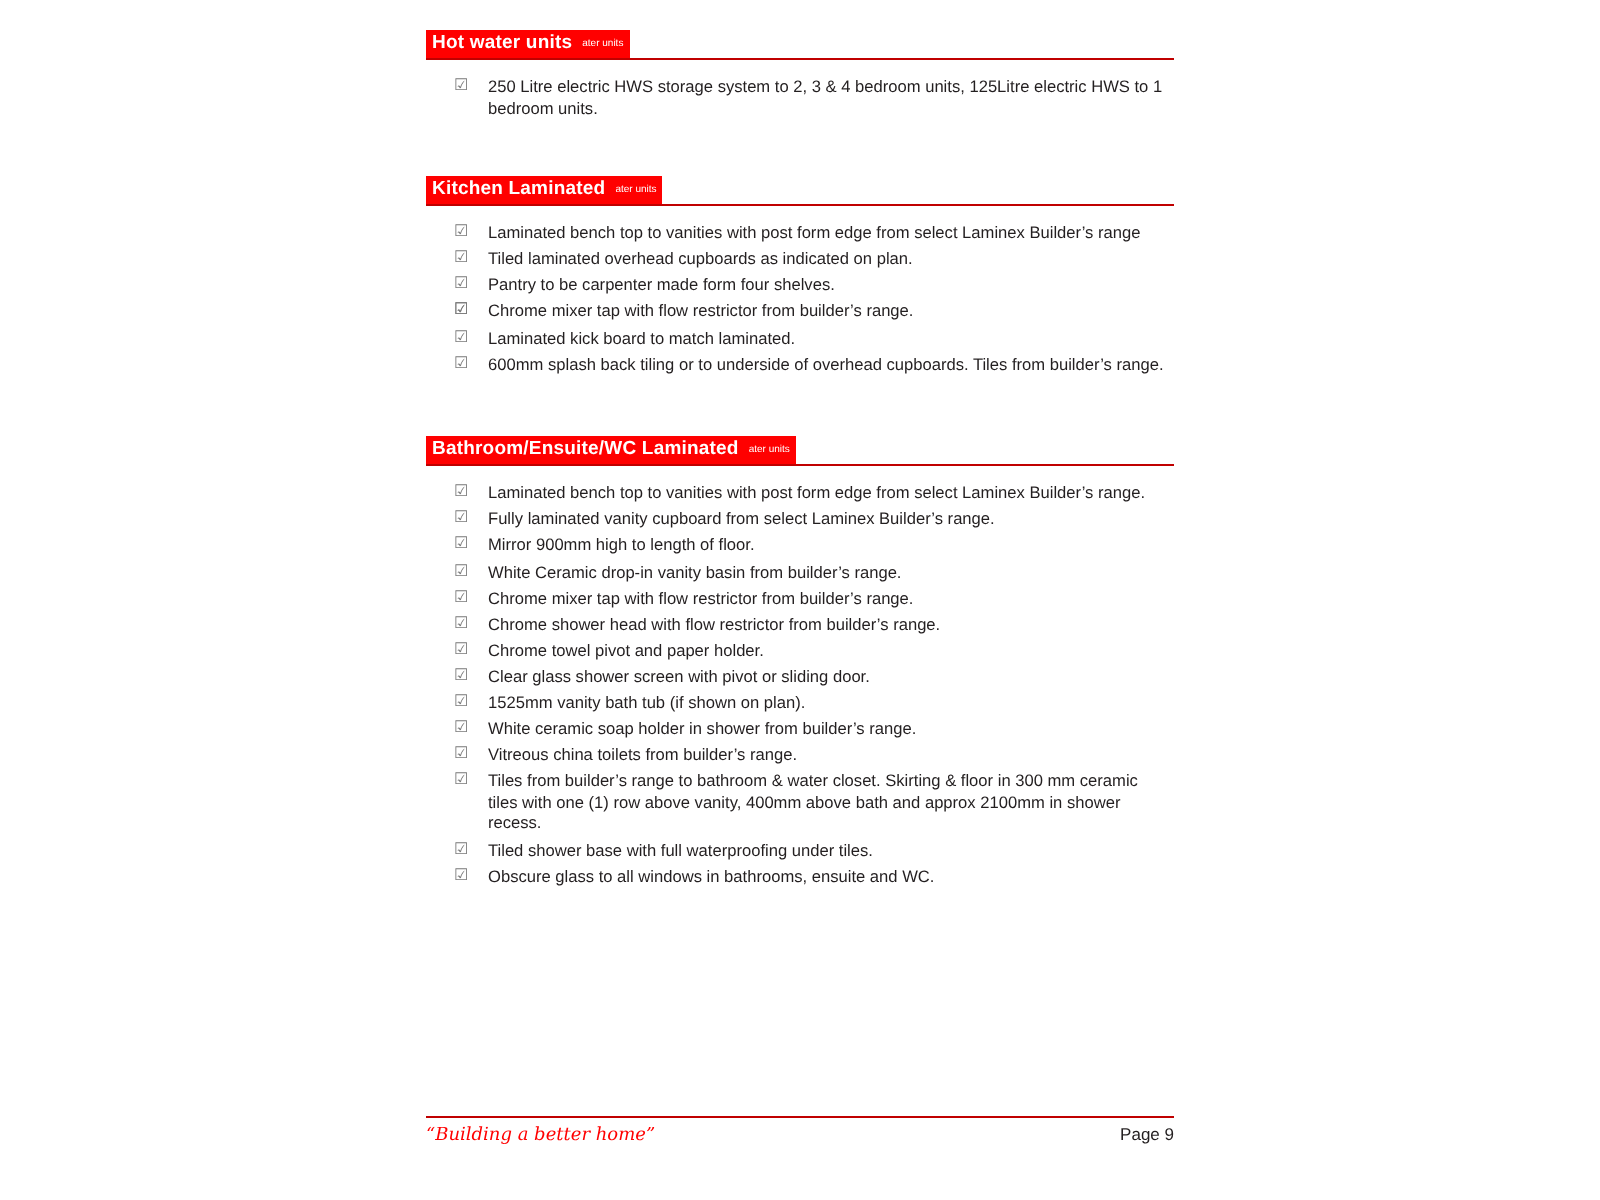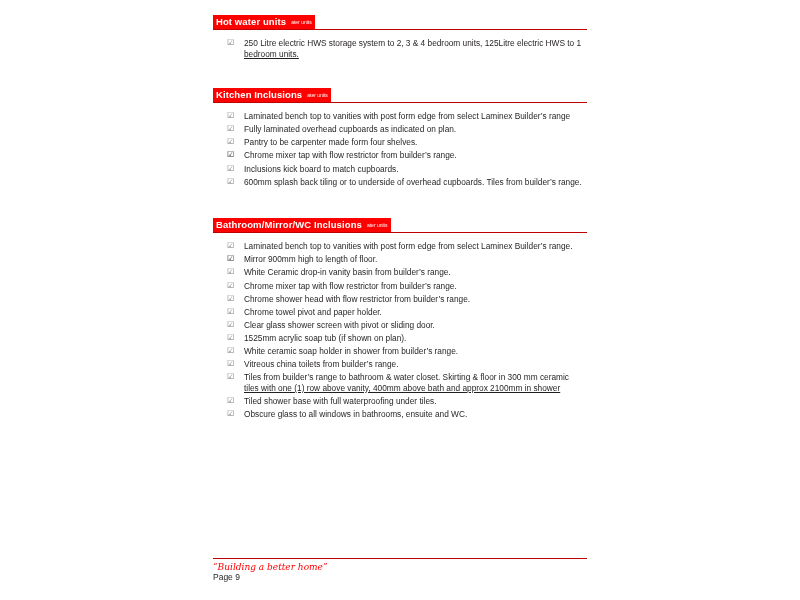--- a/index.html
+++ b/index.html
@@ -82,39 +82,37 @@
     top: 0px;
     width: 10px;
     font-size: 8px;
     color: #7a7a7a;
     line-height: 10.6px;
   }
   .sub-line {
     display: block;
     font-size: 8.3px;
     line-height: 10.6px;
-    text-decoration: underline;
   }
   
   .sec-gap-sm { height: 14px; }
   .sec-gap-md { height: 22px; }
   .sec-gap-lg { height: 24px; }
 
   
   .footer {
     position: absolute;
     left: 213px;
     top: 558px;
     width: 374px;
     border-top: 1.2px solid #c00000;
     padding-top: 3px;
     display: flex;
     justify-content: space-between;
     align-items: baseline;
-    flex-direction: column;
   }
   .footer .slogan {
     font-family: "DejaVu Serif", serif;
     font-style: italic;
     font-size: 9px;
     color: #ff0000;
   }
   .footer .pageno {
     font-size: 8.5px;
     color: #231f20;
@@ -143,71 +141,72 @@
           <span class="sub-line">bedroom units.</span>
         </li>
       </ul>
     </div>
 
     <div class="sec-gap-md"></div>
 
     <div class="section">
       <div class="sec-head">
         <div class="sec-head-line">
-          <span class="sec-title">Kitchen Inclusions</span>
+          <span class="sec-title">Kitchen Laminated</span>
           <span class="sec-sub">ater units</span>
         </div>
       </div>
       <ul class="items">
         <li>
           <span class="tick">☑</span>
           <span>Laminated bench top to vanities with post form edge from select Laminex Builder’s range</span>
         </li>
         <li>
           <span class="tick">☑</span>
-          <span>Fully laminated overhead cupboards as indicated on plan.</span>
+          <span>Tiled laminated overhead cupboards as indicated on plan.</span>
         </li>
         <li>
           <span class="tick">☑</span>
           <span>Pantry to be carpenter made form four shelves.</span>
         </li>
         <li>
           <span class="tick">☑</span>
         </li>
         <li>
           <span class="tick">☑</span>
           <span>Chrome mixer tap with flow restrictor from builder’s range.</span>
         </li>
         <li>
           <span class="tick">☑</span>
-          <span>Inclusions kick board to match cupboards.</span>
+          <span>Laminated kick board to match laminated.</span>
         </li>
         <li>
           <span class="tick">☑</span>
           <span>600mm splash back tiling or to underside of overhead cupboards.  Tiles from builder’s range.</span>
         </li>
       </ul>
     </div>
 
     <div class="sec-gap-lg"></div>
 
     <div class="section">
       <div class="sec-head">
         <div class="sec-head-line">
-          <span class="sec-title">Bathroom/Mirror/WC Inclusions</span>
+          <span class="sec-title">Bathroom/Ensuite/WC Laminated</span>
           <span class="sec-sub">ater units</span>
         </div>
       </div>
       <ul class="items">
         <li>
           <span class="tick">☑</span>
           <span>Laminated bench top to vanities with post form edge from select Laminex Builder’s range.</span>
         </li>
         <li>
           <span class="tick">☑</span>
+          <span>Fully laminated vanity cupboard from select Laminex Builder’s range.</span>
         </li>
         <li>
           <span class="tick">☑</span>
           <span>Mirror 900mm high to length of floor.</span>
         </li>
         <li>
           <span class="tick">☑</span>
           <span>White Ceramic drop-in vanity basin from builder’s range.</span>
         </li>
         <li>
@@ -221,34 +220,35 @@
         <li>
           <span class="tick">☑</span>
           <span>Chrome towel pivot and paper holder.</span>
         </li>
         <li>
           <span class="tick">☑</span>
           <span>Clear glass shower screen with pivot or sliding door.</span>
         </li>
         <li>
           <span class="tick">☑</span>
-          <span>1525mm acrylic soap tub (if shown on plan).</span>
+          <span>1525mm vanity bath tub (if shown on plan).</span>
         </li>
         <li>
           <span class="tick">☑</span>
           <span>White ceramic soap holder in shower from builder’s range.</span>
         </li>
         <li>
           <span class="tick">☑</span>
           <span>Vitreous china toilets from builder’s range.</span>
         </li>
         <li>
           <span class="tick">☑</span>
           <span>Tiles from builder’s range to bathroom &amp; water closet. Skirting &amp; floor in 300 mm ceramic</span>
           <span class="sub-line">tiles with one (1) row above vanity, 400mm above bath and approx 2100mm in shower</span>
+          <span class="sub-line">recess.</span>
         </li>
         <li>
           <span class="tick">☑</span>
           <span>Tiled shower base with full waterproofing under tiles.</span>
         </li>
         <li>
           <span class="tick">☑</span>
           <span>Obscure glass to all windows in bathrooms, ensuite and WC.</span>
         </li>
       </ul>

